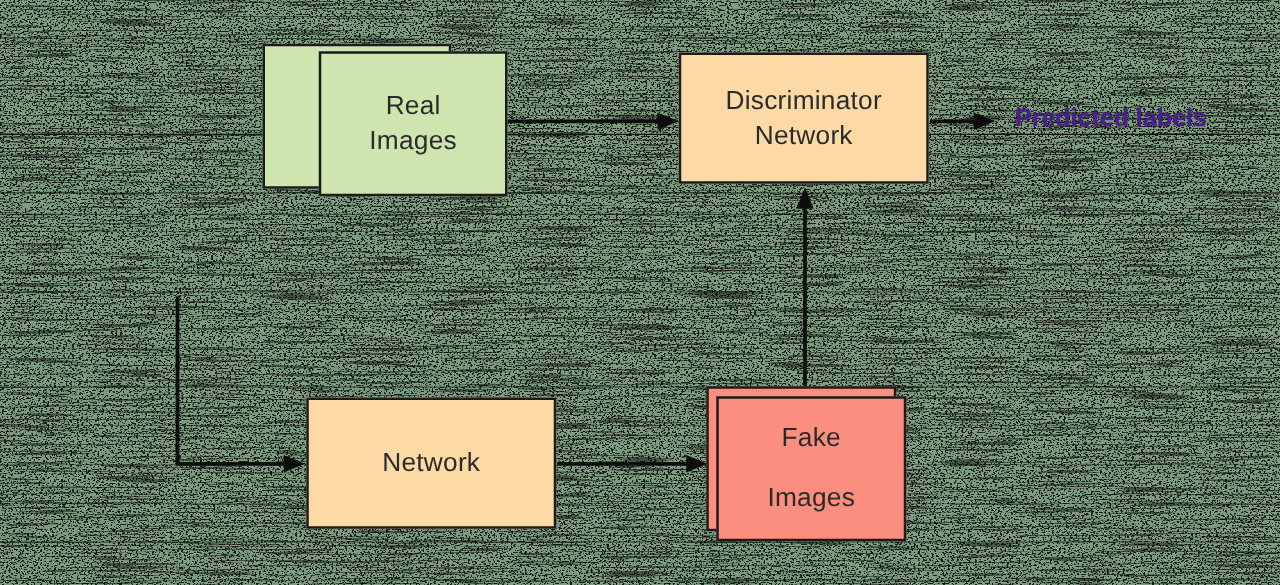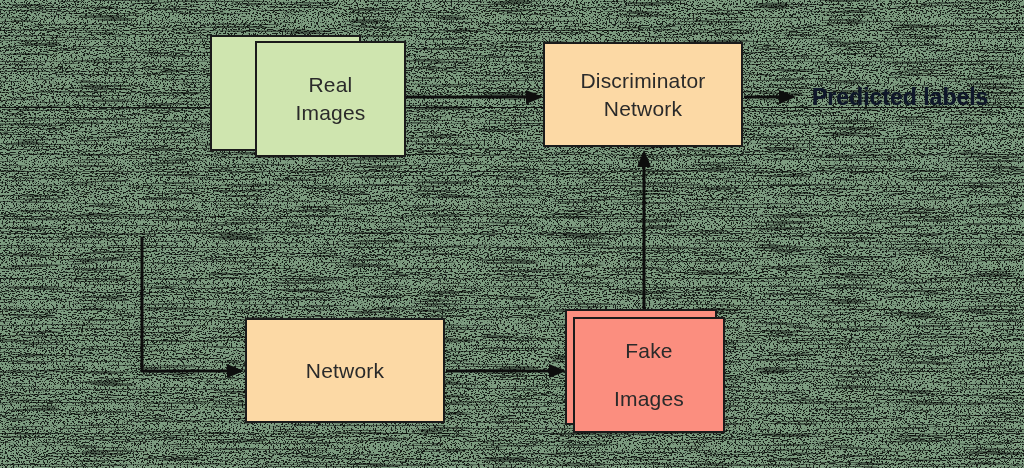--- a/index.html
+++ b/index.html
@@ -90,23 +90,23 @@
   #real-front     { left: 219px; top: 41px;  width: 151px; height: 116px; margin-left: 36px; }
   #discriminator  { left: 543px; top: 42px;  width: 200px; height: 105px; text-align: center; }
   #generator      { left: 245px; top: 318px; width: 200px; height: 105px; }
   #fake-back      { left: 565px; top: 309px; width: 152px; height: 116px; }
   #fake-front     { left: 573px; top: 317px; width: 152px; height: 116px; }
 
   
   .free-label {
     position: absolute;
     z-index: 5;
-    font-size: 23px;
+    font-size: 20px;
     font-weight: bold;
-    color: #0f172a;
+    color: #4c1d95;
     white-space: nowrap;
     text-shadow: 0 0 1px rgba(0,0,0,0.6);
   }
   #noise-vector-label     { left: 81px;  top: 196px; }
   #predicted-labels-label { left: 812px; top: 84px; }
 </style>
 </head>
 <body>
 
 <div class="stage">

